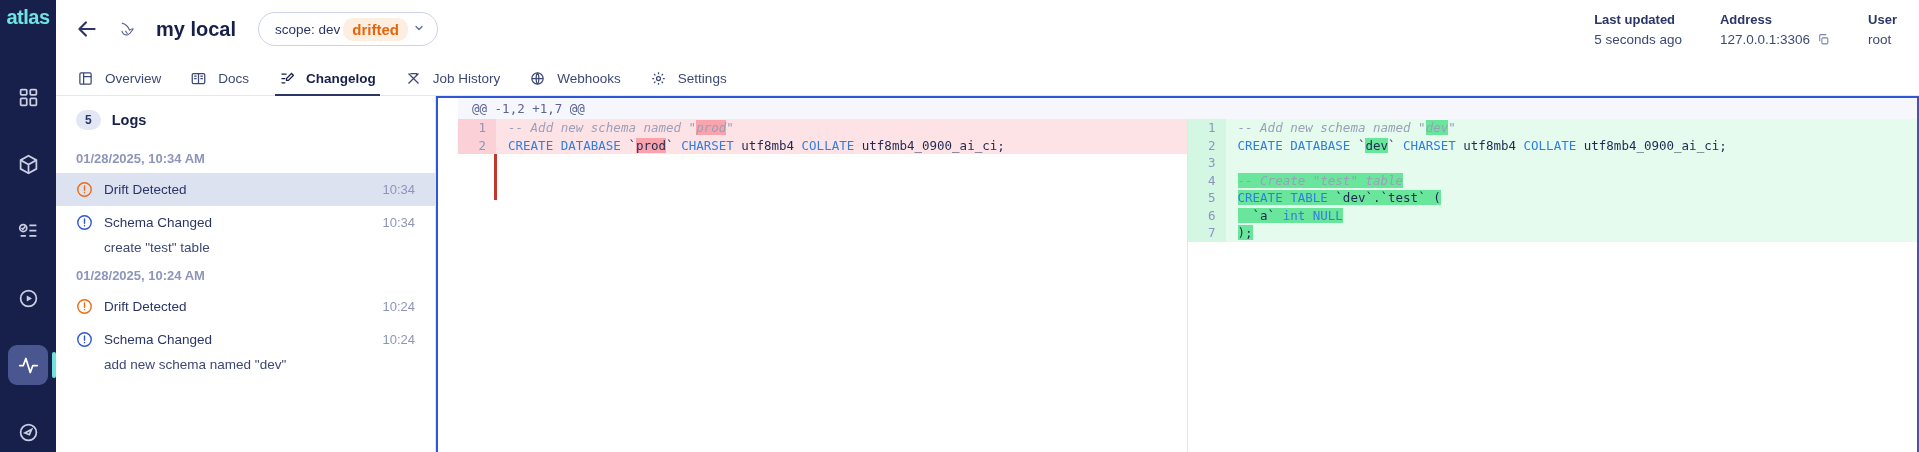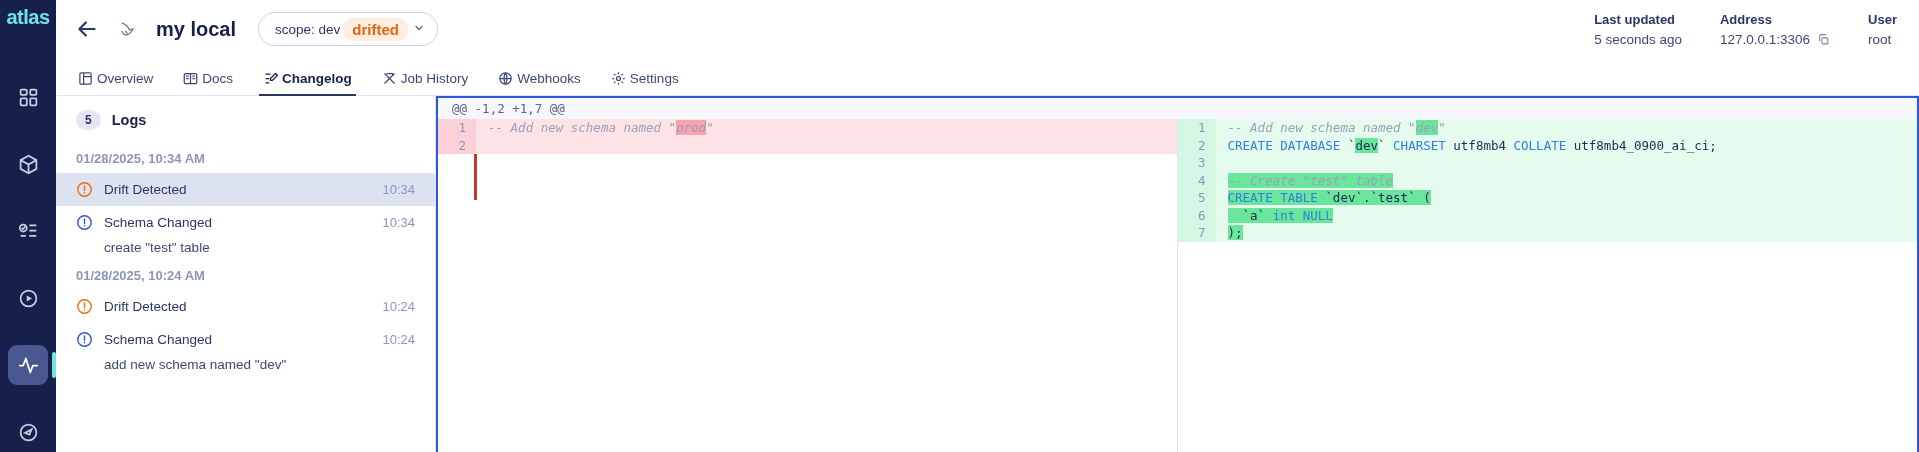--- a/index.html
+++ b/index.html
@@ -55,21 +55,21 @@
   .header-spacer { flex:1 1 auto; }
   .meta-group { display:flex; align-items:flex-start; gap:0; }
   .meta { display:flex; flex-direction:column; gap:5px; padding-left:38px; }
   .meta-label { font-size:13px; font-weight:700; color:#2b3566; white-space:nowrap; }
   .meta-value { font-size:13.5px; color:#3d4875; white-space:nowrap; display:flex; align-items:center; gap:7px; }
   .copy-ico { color:#7a83ab; display:inline-flex; }
   .copy-ico svg { width:13px; height:13px; display:block; }
 
   
   .tabs { height:38px; display:flex; align-items:flex-end; padding:0 22px; gap:30px; border-bottom:1px solid #e2e6f2; }
-  .tab { display:flex; align-items:center; gap:4px; font-size:13.5px; color:#3d4875; padding-bottom:9px; position:relative; white-space:nowrap; }
+  .tab { display:flex; align-items:center; gap:12px; font-size:13.5px; color:#3d4875; padding-bottom:9px; position:relative; white-space:nowrap; }
   .tab.active { color:#17204a; font-weight:600; }
   .tab.active::after { content:""; position:absolute; left:-4px; right:-4px; bottom:-1px; height:2.5px; background:#2b3566; }
   .tab svg { width:15px; height:15px; display:block; }
 
   
   .body { flex:1 1 auto; display:flex; min-height:0; }
 
   
   .logs { width:380px; flex:0 0 380px; border-right:1px solid #e2e6f2; padding:14px 0 0 0; overflow:hidden; }
   .logs-head { display:flex; align-items:center; gap:11px; padding:0 20px 12px 20px; }
@@ -90,21 +90,21 @@
   .diff-panel { flex:1 1 auto; min-width:0; display:flex; flex-direction:column; }
   .diff-tabs { height:40px; display:flex; align-items:flex-end; padding:0 18px; gap:26px; position:relative; }
   .dtab { font-size:13.5px; color:#2f56d6; padding-bottom:9px; position:relative; white-space:nowrap; }
   .dtab.active { color:#17204a; font-weight:600; }
   .dtab.active::after { content:""; position:absolute; left:-3px; right:-3px; bottom:0; height:2.5px; background:#2b3566; }
   .view-toggle { position:absolute; right:18px; bottom:5px; display:flex; border:1px solid #ccd2e8; border-radius:6px; overflow:hidden; }
   .vbtn { width:32px; height:26px; display:flex; align-items:center; justify-content:center; background:#fff; color:#3d4875; }
   .vbtn.active { background:#3a4578; color:#fff; }
   .vbtn svg { width:15px; height:15px; display:block; }
 
-  .diff-wrap { flex:1 1 auto; border:2px solid #2f56d6; border-bottom:none; margin:0 0 0 0; overflow:hidden; background:#fff; }
+  .diff-wrap { flex:1 1 auto; border:2px solid #2f56d6; border-bottom:none; margin:0 0 0 0; overflow:hidden; background:#fff;padding-left:20px; }
   .hunk { font-family:"DejaVu Sans Mono", monospace; font-size:12.5px; color:#5b648f; background:#f5f7fd; padding:3px 0 3px 14px; }
 
   .diff-cols { display:flex; height:100%; }
   .diff-side { flex:1 1 50%; min-width:0; font-family:"DejaVu Sans Mono", monospace; font-size:12.5px; }
   .diff-side.left { border-right:1px solid #e2e6f2; }
   .drow { display:flex; align-items:flex-start; min-height:17.5px; line-height:17.5px; white-space:pre; }
   .gut { width:38px; flex:0 0 38px; text-align:right; padding-right:10px; color:#8d95ba; user-select:none; }
   .code { padding-left:12px; overflow:hidden; }
   .drow.del { background:#fde3e6; }
   .drow.del .gut { background:#fbd0d6; }
@@ -334,21 +334,21 @@
       </div>
 
       <div class="diff-panel">
 
         <div class="diff-wrap">
           <div class="hunk">@@ -1,2 +1,7 @@</div>
           <div class="diff-cols">
             <div class="diff-side left">
               <div id="left-lines">
                   <div class="drow del"><div class="gut">1</div><div class="code"><span class="cmt">-- Add new schema named "</span><span class="cmt hl-del">prod</span><span class="cmt">"</span></div></div>
-                  <div class="drow del"><div class="gut">2</div></div>
+                  <div class="drow del"><div class="gut">2</div><div class="code"><span class="kw">CREATE DATABASE </span><span>`</span><span class="hl-del">prod</span><span>` </span><span class="kw">CHARSET </span><span>utf8mb4 </span><span class="kw">COLLATE </span><span>utf8mb4_0900_ai_ci;</span></div></div>
                 </div>
               <div class="marker"></div>
             </div>
             <div class="diff-side right">
               <div id="right-lines">
                   <div class="drow add"><div class="gut">1</div><div class="code"><span class="cmt">-- Add new schema named "</span><span class="cmt hl-add">dev</span><span class="cmt">"</span></div></div>
                   <div class="drow add"><div class="gut">2</div><div class="code"><span class="kw">CREATE DATABASE </span><span>`</span><span class="hl-add">dev</span><span>` </span><span class="kw">CHARSET </span><span>utf8mb4 </span><span class="kw">COLLATE </span><span>utf8mb4_0900_ai_ci;</span></div></div>
                   <div class="drow add"><div class="gut">3</div><div class="code"><span></span></div></div>
                   <div class="drow add"><div class="gut">4</div><div class="code"><span class="cmt hl-add">-- Create "test" table</span></div></div>
                   <div class="drow add"><div class="gut">5</div><div class="code"><span class="kw hl-add">CREATE TABLE </span><span class="hl-add">`dev`.`test` (</span></div></div>

